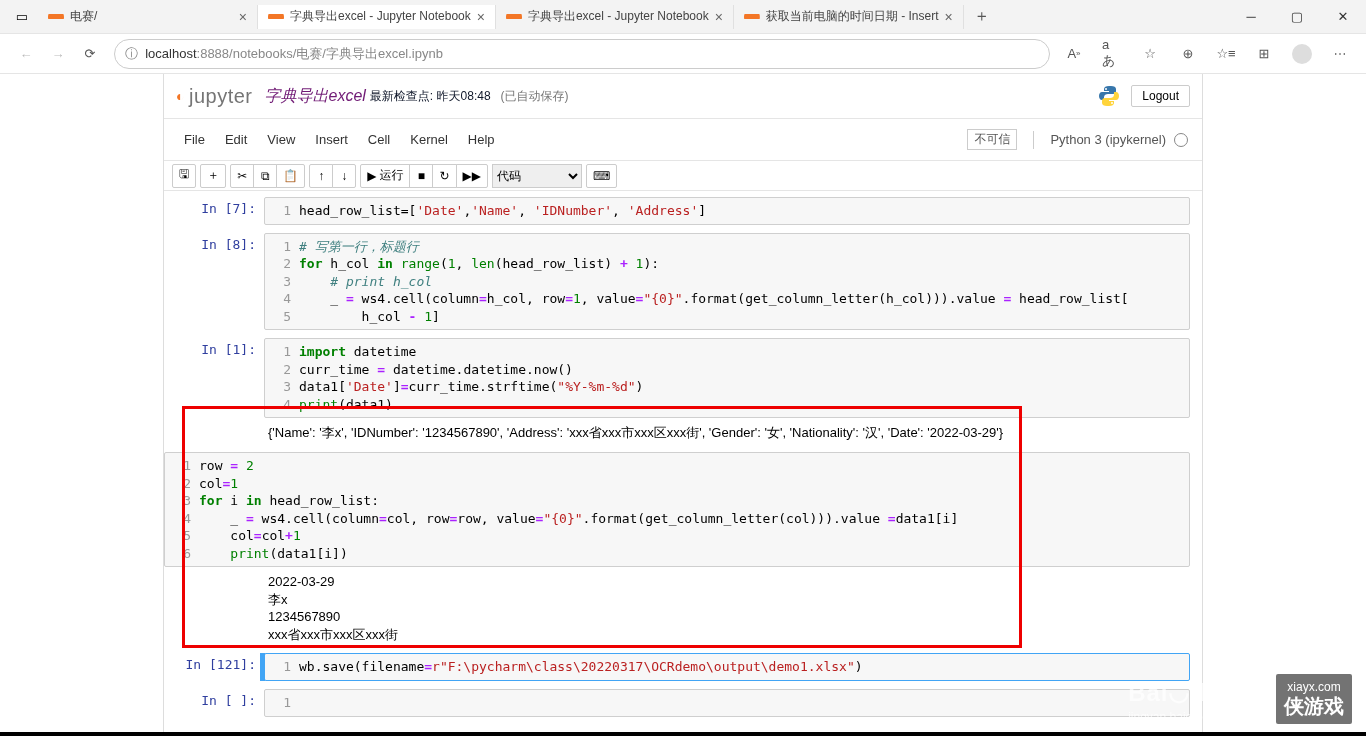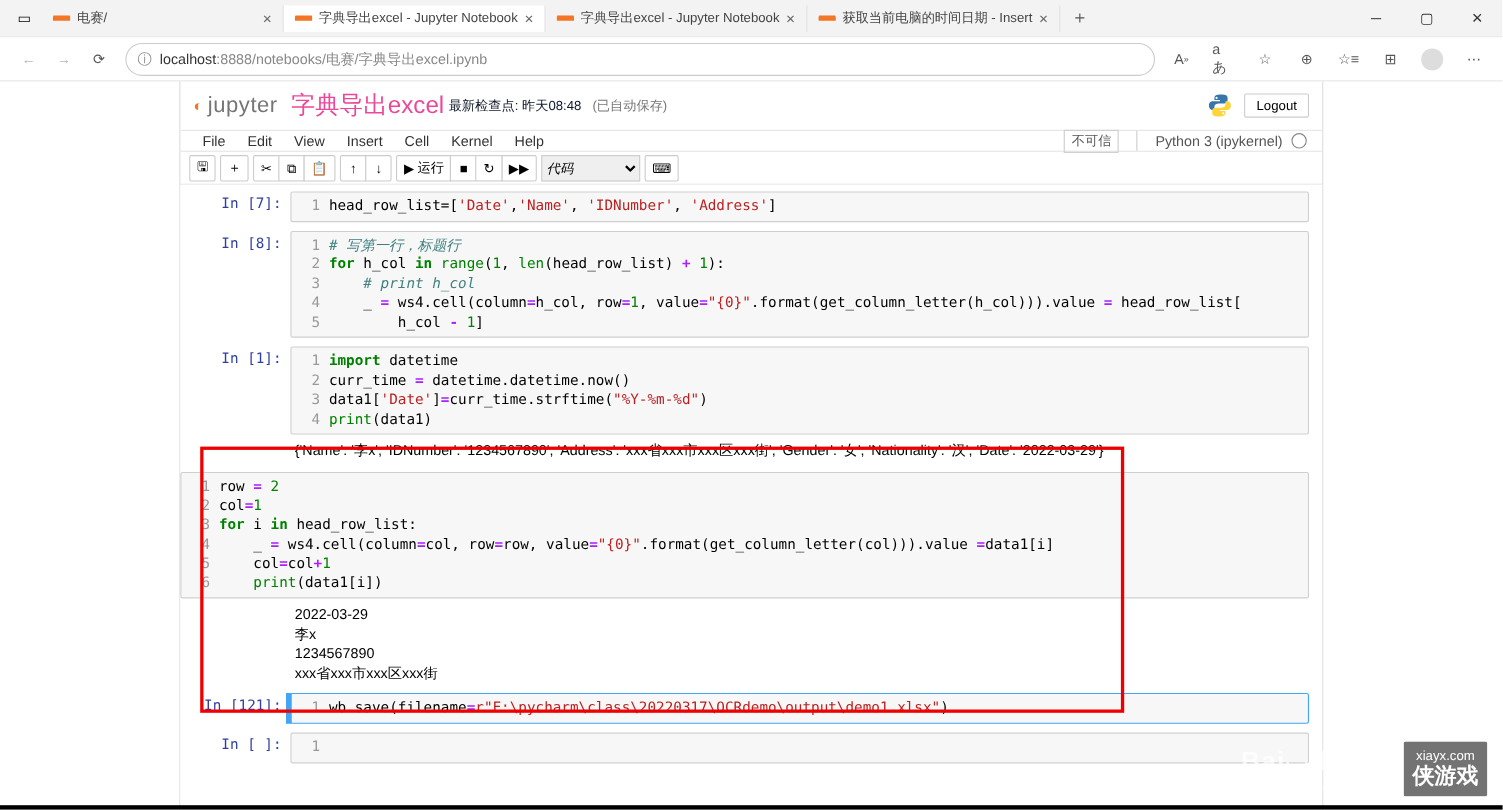--- a/index.html
+++ b/index.html
@@ -24,42 +24,42 @@
 .addr-bar { flex:1; height: 30px; border: 1px solid #ccc; border-radius: 15px; display:flex; align-items:center; padding: 0 10px; margin: 0 8px; font-size: 13px; color:#888; }
 .addr-host { color:#333; }
 .right-icons { display:flex; gap:18px; padding: 0 6px; align-items:center; }
 .icon-slot { width:20px; height:20px; display:flex; align-items:center; justify-content:center; color:#555; }
 
 
 .page { width: 1040px; margin: 0 auto; border-left:1px solid #ddd; border-right:1px solid #ddd; }
 .jp-header { height: 44px; display:flex; align-items:center; padding: 4px 12px; }
 .jp-logo { font-size: 20px; color:#757575; display:flex; align-items:center; letter-spacing:0.5px; }
 .jp-logo-icon { color:#f37626; margin-right:4px; font-size:14px; }
-.nb-name { margin-left: 12px; font-size: 22px; color:#ec4899; }
+.nb-name { margin-left: 12px; font-size: 16px; color:#701a75;font-style:italic; }
 .checkpoint { font-size:12px; color:#0f172a; margin-left:4px; }
 .autosave { font-size:12px; color:#777; margin-left:10px; }
 .jp-header-right { margin-left:auto; display:flex; align-items:center; gap:10px; }
 .logout-btn { border:1px solid #ccc; padding: 3px 10px; font-size:12px; background:#fff; border-radius:2px; }
 .py-logo { width:24px; height:24px; }
 
-.menubar { height: 20px; display:flex; align-items:center; padding: 0 10px; border-top:1px solid #e5e5e5; border-bottom:1px solid #e5e5e5; font-size:13px; color:#333; }
+.menubar { height: 43px; display:flex; align-items:center; padding: 0 10px; border-top:1px solid #e5e5e5; border-bottom:1px solid #e5e5e5; font-size:13px; color:#333; }
 .menuitem { padding: 4px 10px; }
 .kernel-ind { margin-left:auto; display:flex; align-items:center; gap:8px; font-size:13px; color:#555; }
 .trust-box { border:1px solid #ccc; padding:1px 6px; font-size:12px; }
 .kernel-sep { border-left:1px solid #ccc; height:18px; margin:0 8px; }
 .kernel-circle { width:14px; height:14px; border:1px solid #888; border-radius:50%; margin-right: 4px; }
 
 .tbar { height: 30px; display:flex; align-items:center; gap:4px; padding: 2px 8px; border-bottom:1px solid #e5e5e5; }
 .tbtn { border:1px solid #ccc; background:#fff; padding:2px 6px; font-size:12px; height:24px; display:flex; align-items:center; justify-content:center; border-radius:2px; min-width:24px; }
 .tgroup { display:flex; gap:0; }
 .tgroup .tbtn { border-radius:0; margin-left:-1px; }
 .tgroup .tbtn:first-child { border-radius:2px 0 0 2px; margin-left:0; }
 .tgroup .tbtn:last-child { border-radius:0 2px 2px 0; }
 .run-txt { margin-left:3px; }
-.cell-select { border:1px solid #ccc; height:24px; font-size:12px; width:90px;font-style:italic; }
+.cell-select { border:1px solid #ccc; height:24px; font-size:12px; width:90px; }
 
 
 .nb-body { padding: 4px 0 40px; background:#fff; }
 .cell { display:flex; padding: 2px 12px 2px 0; }
 .prompt { width: 100px; text-align:right; padding: 4px 8px 0 0; font-family: monospace; font-size:13px; color:#303F9F; flex-shrink:0; }
 .input-area { flex:1; border:1px solid #cfcfcf; background:#f7f7f7; border-radius:2px; padding: 4px 0; position:relative; }
 .code-row { display:flex; font-family: Consolas, monospace; font-size:13px; line-height:1.35; }
 .ln { width:34px; text-align:right; color:#999; padding-right:8px; flex-shrink:0; user-select:none; }
 .code { white-space:pre; color:#000; }
 .cm-keyword { color:#008000; font-weight:bold; }

